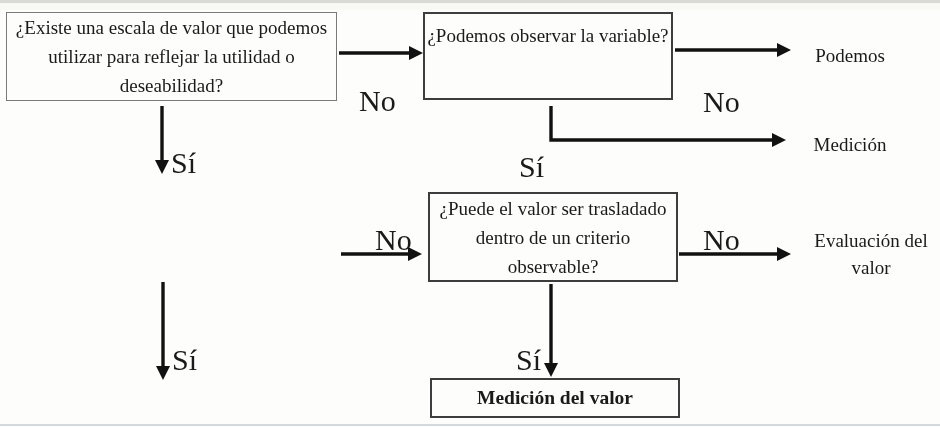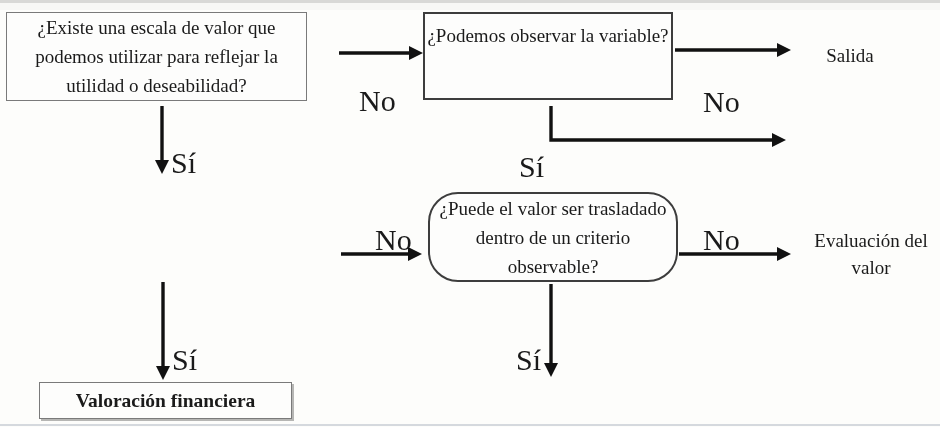--- a/index.html
+++ b/index.html
@@ -99,44 +99,45 @@
         <polygon points="777,247 791,254 777,261" stroke="none"></polygon>
       </g>
 
       <g>
         <line x1="551" y1="284" x2="551" y2="364"></line>
         <polygon points="544,363 558,363 551,377" stroke="none"></polygon>
       </g>
     </g>
   </svg>
 
-  <div class="dbox border-light" style="left:6px; top:12px; width:301px; height:89px;">¿Existe una escala de valor que podemos utilizar para reflejar la utilidad o deseabilidad?</div>
+  <div class="dbox border-light" style="left:6px; top:12px; width:331px; height:89px;">¿Existe una escala de valor que podemos utilizar para reflejar la utilidad o deseabilidad?</div>
 
   <div class="dbox border-dark top-align" style="left:423px; top:12px; width:250px; height:88px;">¿Podemos observar la variable?</div>
 
 
-  <div class="dbox border-dark" style="left:428px; top:192px; width:250px; height:90px;border-radius:30px;">¿Puede el valor ser trasladado dentro de un criterio observable?</div>
+  <div class="dbox border-dark" style="left:428px; top:192px; width:250px; height:90px;">¿Puede el valor ser trasladado dentro de un criterio observable?</div>
 
-  <div class="dbox border-light result shadowed" style="left:39px; top:382px; width:253px; height:37px;">Valoración financiera</div>
 
+  <div class="dbox border-dark result" style="left:430px; top:378px; width:250px; height:40px;">Medición del valor</div>
 
   <div class="edge-label" style="left:359px; top:89px;">No</div>
 
   <div class="edge-label" style="left:171px; top:151px;">Sí</div>
 
   <div class="edge-label" style="left:703px; top:90px;">No</div>
 
   <div class="edge-label" style="left:519px; top:155px;">Sí</div>
 
   <div class="edge-label" style="left:375px; top:228px;">No</div>
 
   <div class="edge-label" style="left:172px; top:348px;">Sí</div>
 
   <div class="edge-label" style="left:703px; top:228px;">No</div>
 
   <div class="edge-label" style="left:516px; top:348px;">Sí</div>
 
-  <div class="terminal" style="left:790px; top:42px; width:120px;">Salida</div>
+  <div class="terminal" style="left:790px; top:42px; width:120px;">Podemos</div>
 
+  <div class="terminal" style="left:785px; top:131px; width:130px;">Medición</div>
 
   <div class="terminal" style="left:795px; top:227px; width:152px;">Evaluación del valor</div>
 
 </div>
 
 </body></html>

